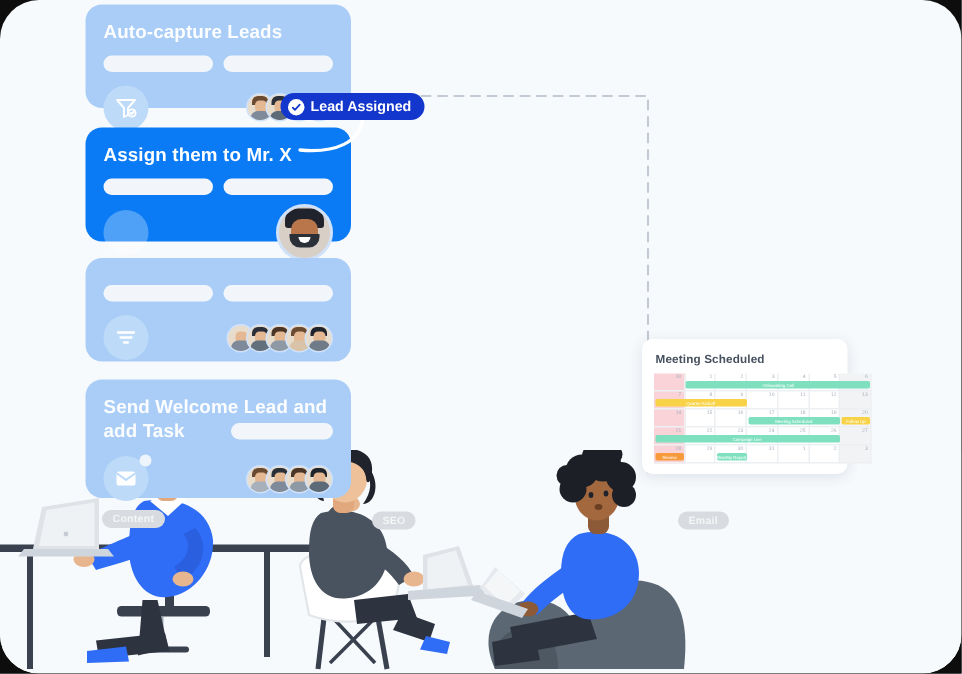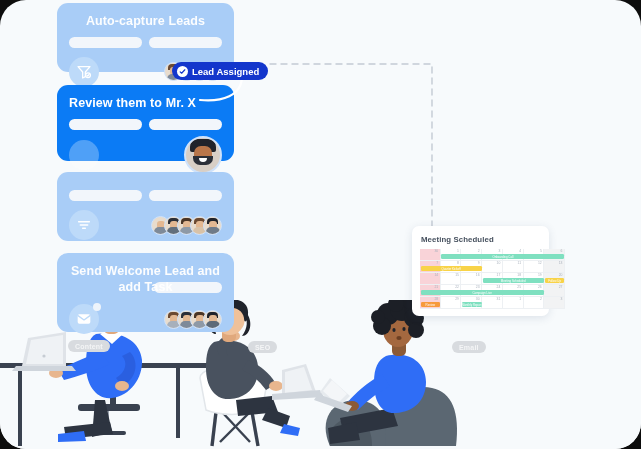--- a/index.html
+++ b/index.html
@@ -12,21 +12,21 @@
   
   .card{
     position:absolute;left:57px;width:177px;border-radius:11px;
     box-sizing:border-box;padding:11px 12px 10px 12px;
   }
   .card.light{background:#a9cdf7;}
   .card.accent{background:#0b7bf5;}
   .card-title{
     font-size:12.5px;font-weight:700;letter-spacing:.1px;line-height:1.25;
   }
-  .card.light .card-title{color:#ffffff;opacity:.97;text-align:center;}
+  .card.light .card-title{color:#ffffff;opacity:.97;}
   .card.accent .card-title{color:#ffffff;}
   .pill-row{display:flex;gap:7px;margin-top:7px;}
   .pill{height:11px;border-radius:5.5px;background:#f2f6fb;flex:1;}
   .pill.short{flex:0 0 68px;}
   .card-foot{display:flex;align-items:center;margin-top:9px;height:30px;}
   .ic{
     width:30px;height:30px;border-radius:50%;display:flex;
     align-items:center;justify-content:center;position:relative;flex:0 0 30px;
   }
   .ic.soft{background:#bddaf9;}
@@ -50,37 +50,37 @@
     width:38px;height:38px;border-radius:50%;margin-left:auto;overflow:hidden;
     position:relative;background:#d8cfc6;border:2px solid #cfe2fa;box-sizing:border-box;
   }
   .av-big .hair{position:absolute;left:4px;right:4px;top:1px;height:13px;border-radius:8px 8px 2px 2px;background:#20232b;}
   .av-big .face{position:absolute;left:8px;right:8px;top:8px;height:18px;border-radius:7px;background:#b9764a;}
   .av-big .beard{position:absolute;left:7px;right:7px;top:18px;height:9px;border-radius:0 0 7px 7px;background:#2b2f38;}
   .av-big .smile{position:absolute;left:13px;right:13px;top:20px;height:4px;border-radius:0 0 5px 5px;background:#ffffff;}
 
   
   #badge{
-    position:absolute;left:172px;top:62px;height:18px;border-radius:9px;
+    position:absolute;left:187px;top:62px;height:18px;border-radius:9px;
     background:#1336cc;display:flex;align-items:center;gap:4px;
     padding:0 9px 0 5px;z-index:40;
   }
   #badge .chk{width:11px;height:11px;border-radius:50%;background:#fff;display:flex;align-items:center;justify-content:center;}
   #badge .chk svg{width:7px;height:7px;}
   #badge .txt{color:#fff;font-size:9.5px;font-weight:700;white-space:nowrap;}
 
   
   #curve{position:absolute;left:196px;top:74px;width:50px;height:32px;z-index:5;}
 
   
   #dash{position:absolute;left:268px;top:62px;width:180px;height:258px;}
 
   
   #calendar{
-    position:absolute;left:412px;top:226px;width:137px;height:90px;
+    position:absolute;left:428px;top:226px;width:137px;height:90px;
     background:#ffffff;border-radius:7px;
     box-shadow:0 2px 9px rgba(45,70,110,.13);padding:9px 8px 8px 8px;box-sizing:border-box;
   }
   #cal-title{font-size:7.8px;font-weight:600;color:#46505e;margin:0 0 5px 1px;letter-spacing:.1px;}
   #cal-grid{position:relative;width:100%;height:60px;}
   .cal-col-shade{position:absolute;top:0;bottom:0;}
   .cal-cell{position:absolute;box-sizing:border-box;border-right:.5px solid #edf0f3;border-bottom:.5px solid #edf0f3;}
   .cal-num{position:absolute;font-size:3.4px;color:#aab2bd;top:1px;right:1.5px;line-height:1;}
   .ev{position:absolute;height:5px;border-radius:1.2px;font-size:2.9px;color:#ffffff;display:flex;align-items:center;justify-content:center;overflow:hidden;white-space:nowrap;}
 
@@ -266,21 +266,21 @@
   <div id="badge">
     <span class="chk">
       <svg viewBox="0 0 24 24" fill="none" stroke="#1336cc" stroke-width="4" stroke-linecap="round" stroke-linejoin="round">
           <path d="M4 13l5 5L20 6"></path>
         </svg>
     </span>
     <span class="txt">Lead Assigned</span>
   </div>
 
   <div class="card accent" style="top:85px;height:76px;">
-    <div class="card-title">Review them to Mr. X</div>
+    <div class="card-title">Assign them to Mr. X</div>
     <div class="pill-row">
       <div class="pill"></div>
       <div class="pill"></div>
     </div>
     <div class="card-foot" style="height:38px;margin-top:6px;">
       <div class="ic white">
         <svg viewBox="0 0 24 24" fill="#ffffff">
           <circle cx="12" cy="7.5" r="4.2"></circle>
           <path d="M3.8 21c0-4.7 3.7-7.6 8.2-7.6s8.2 2.9 8.2 7.6z"></path>
         </svg>

